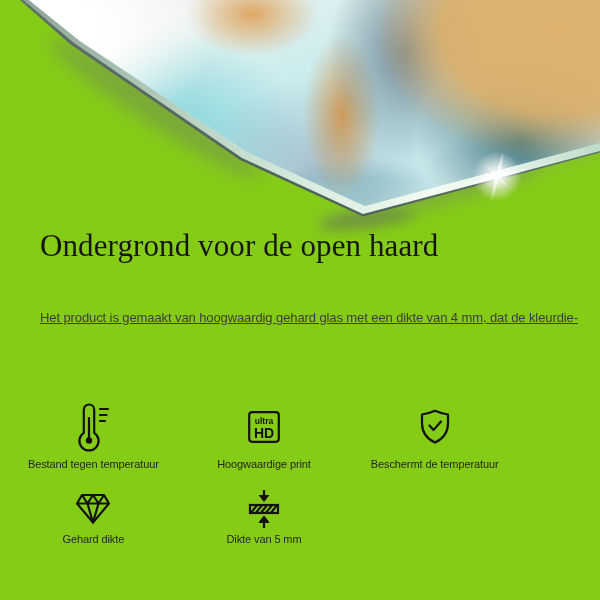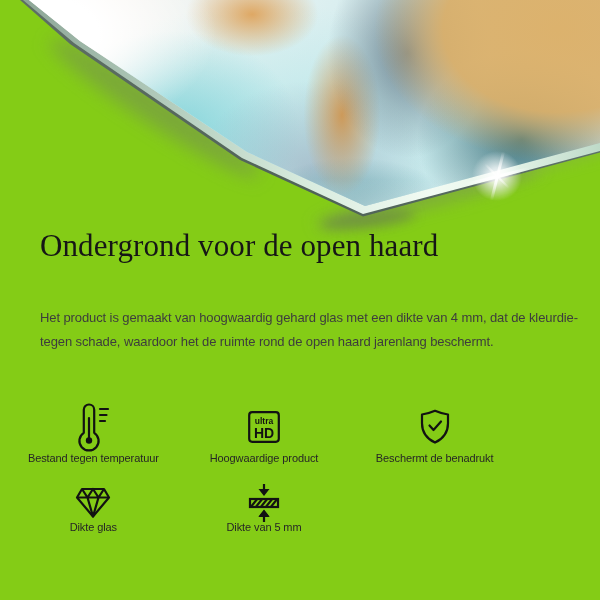--- a/index.html
+++ b/index.html
@@ -49,30 +49,30 @@
             background:linear-gradient(to right,rgba(255,255,255,0),#fff 45%,#fff 55%,rgba(255,255,255,0));}
   .sp-ray-b{left:-1.5px;top:-25px;width:3px;height:50px;transform:rotate(14deg);
             background:linear-gradient(to bottom,rgba(255,255,255,0),#fff 45%,#fff 55%,rgba(255,255,255,0));}
   .sp-ray-c{left:-17px;top:-1px;width:34px;height:2px;transform:rotate(45deg);
             background:linear-gradient(to right,rgba(255,255,255,0),rgba(255,255,255,.9) 50%,rgba(255,255,255,0));}
 
   
   .title{position:absolute;left:40px;top:229px;margin:0;font-family:"Liberation Serif","DejaVu Serif",serif;
          font-weight:400;font-size:31px;line-height:33.5px;color:#161616;letter-spacing:.1px;}
   .desc{position:absolute;left:40px;top:306px;font-size:13px;line-height:23.5px;
-        color:#3d3d3d;letter-spacing:-.1px;}
+        color:#3d3d3d;letter-spacing:-.1px;text-decoration:underline;}
   .desc div{white-space:nowrap;}
 
   
   .features{position:absolute;left:8px;top:402px;width:512px;
             display:grid;grid-template-columns:repeat(3,1fr);row-gap:21px;}
   .feature{display:flex;flex-direction:column;align-items:center;}
   .icon-box{height:50px;display:flex;align-items:center;justify-content:center;text-align:right;}
   .r2 .icon-box{height:36px;}
-  .f-label{font-size:11px;letter-spacing:-.1px;color:#262626;white-space:nowrap;}
+  .f-label{margin-top:6px;font-size:11px;letter-spacing:-.1px;color:#262626;white-space:nowrap;}
   .ic{stroke:#121212;fill:none;stroke-width:2.2;}
 </style>
 </head>
 <body>
 
 <div class="page">
 
   <section class="hero">
     <div class="soft-shadow sh-left"></div>
     <div class="soft-shadow sh-corner"></div>
@@ -88,21 +88,20 @@
         <span class="sp-ray-c"></span>
     </div>
   </section>
 
   <h1 class="title">
     <span>Ondergrond voor de open haard</span><br>
   </h1>
 
   <div class="desc">
     <div>Het product is gemaakt van hoogwaardig gehard glas met een dikte van 4 mm, dat de kleurdie-</div>
-    <div>tegen schade, waardoor het de ruimte rond de open haard jarenlang beschermt.</div>
   </div>
 
   <div class="features">
 
     <div class="feature">
       <div class="icon-box">
         <svg width="38" height="50" viewBox="0 0 38 50">
           <path class="ic" stroke-linejoin="round" d="M15,2.5 a5.2,5.2 0 0 1 5.2,5.2 V30.8 a9.6,9.6 0 1 1 -10.4,0 V7.7 a5.2,5.2 0 0 1 5.2,-5.2 Z"></path>
           <line class="ic" x1="15" y1="16" x2="15" y2="38" stroke-linecap="round"></line>
           <circle cx="15" cy="38.5" r="3.2" fill="#121212" stroke="none"></circle>
@@ -115,41 +114,41 @@
     </div>
 
     <div class="feature">
       <div class="icon-box">
         <svg width="34" height="34" viewBox="0 0 34 34">
           <rect class="ic" x="2.2" y="2.2" width="29.6" height="29.6" rx="3" stroke-width="2.6"></rect>
           <text x="17" y="14" text-anchor="middle" font-size="8.5" font-weight="bold" font-family="Liberation Sans, sans-serif" fill="#121212">ultra</text>
           <text x="17" y="27.5" text-anchor="middle" font-size="14" font-weight="bold" font-family="Liberation Sans, sans-serif" fill="#121212">HD</text>
         </svg>
       </div>
-      <div class="f-label">Hoogwaardige product</div>
+      <div class="f-label">Hoogwaardige print</div>
     </div>
 
     <div class="feature">
       <div class="icon-box">
         <svg width="36" height="38" viewBox="0 0 36 38">
           <path class="ic" stroke-width="2.4" stroke-linejoin="round" d="M18,2.8 C22,4.6 26.5,5.8 31,6.5 V15.2 C31,24.2 25.5,31 18,34.6 C10.5,31 5,24.2 5,15.2 V6.5 C9.5,5.8 14,4.6 18,2.8 Z"></path>
           <path class="ic" stroke-width="2.4" stroke-linecap="round" stroke-linejoin="round" d="M12.5,17.5 L16.5,22 L24,13.5"></path>
         </svg>
       </div>
-      <div class="f-label">Beschermt de benadrukt</div>
+      <div class="f-label">Beschermt de temperatuur</div>
     </div>
 
     <div class="feature r2">
       <div class="icon-box">
         <svg width="36" height="34" viewBox="0 0 36 34">
           <path class="ic" stroke-linejoin="round" d="M7,3 H29 L34,11.5 L18,30.5 L2,11.5 Z"></path>
           <path class="ic" stroke-linejoin="round" d="M2,11.5 H34 M7,3 L12.5,11.5 L18,30.5 L23.5,11.5 L29,3 M12.5,11.5 L18,3 L23.5,11.5"></path>
         </svg>
       </div>
-      <div class="f-label">Dikte glas</div>
+      <div class="f-label">Gehard dikte</div>
     </div>
 
 
     <div class="feature r2">
       <div class="icon-box">
         <svg width="34" height="40" viewBox="0 0 34 40">
           <defs>
               <clipPath id="barclip">
                 <rect x="4" y="17" width="26" height="6"></rect>
               </clipPath>

